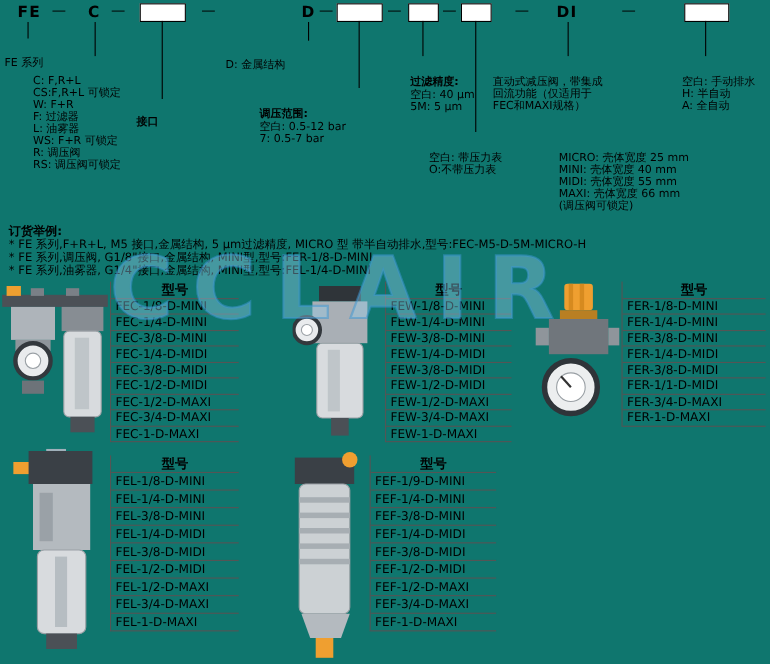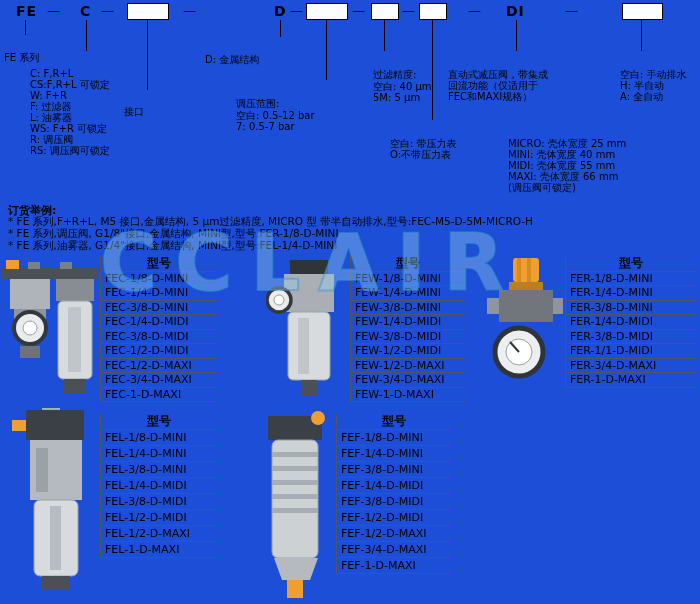--- a/index.html
+++ b/index.html
@@ -1,25 +1,25 @@
 <!DOCTYPE html>
 <html><head>
 <meta charset="utf-8">
 <style>
   html,body{margin:0;padding:0;background:#e8e8e8;}
-  .page{position:relative;width:700px;height:604px;background:#1d4ed8;overflow:hidden;
+  .page{position:relative;width:700px;height:604px;background:#0f766e;overflow:hidden;
         font-family:"DejaVu Sans","Liberation Sans",sans-serif;color:#000;}
   
   .code-text{position:absolute;top:3px;font-size:14px;font-weight:700;letter-spacing:1px;}
   .code-dash{position:absolute;top:3px;font-size:13px;}
   .code-box{position:absolute;top:3px;height:15px;border:1px solid #000;background:#fff;}
   .vline{position:absolute;width:1px;background:#000;}
   
   .ann{position:absolute;font-size:10px;line-height:11px;white-space:nowrap;margin-top:16px;}
-  .ann-bold{font-weight:400;}
+  .ann-bold{font-weight:700;}
   .ann-wrap{white-space:normal;}
   .ann-line{height:11px;}
   .tight .ann-line{height:10px;}
   
   .examples{position:absolute;left:8px;top:203px;width:680px;}
   .ex-header{font-size:11px;font-weight:700;height:12px;}
   .ex-line{font-size:10.5px;height:12px;white-space:nowrap;}
   
   .watermark{position:absolute;left:100px;top:218px;z-index:5;pointer-events:none;
              font-size:78px;font-weight:700;letter-spacing:18px;
@@ -231,41 +231,42 @@
     <div class="model-header">型号</div>
     <div>
 
     <div class="model-row">FEL-1/8-D-MINI</div>
         <div class="model-row">FEL-1/4-D-MINI</div>
         <div class="model-row">FEL-3/8-D-MINI</div>
         <div class="model-row">FEL-1/4-D-MIDI</div>
         <div class="model-row">FEL-3/8-D-MIDI</div>
         <div class="model-row">FEL-1/2-D-MIDI</div>
         <div class="model-row">FEL-1/2-D-MAXI</div>
+        <div class="model-row">FEL-3/4-D-MAXI</div>
         <div class="model-row">FEL-1-D-MAXI</div>
       </div>
   </div>
 
   <svg class="product-svg" style="left:260px;top:408px" width="72" height="194" viewBox="0 0 72 194">
     <rect x="8" y="8" width="54" height="24" fill="#3a4046"></rect>
     <circle cx="58" cy="10" r="7" fill="#ef9f30"></circle>
     <rect x="12" y="32" width="46" height="118" rx="6" fill="#ccd1d4" stroke="#9aa0a5"></rect>
     <rect x="12" y="44" width="46" height="5" fill="#a7aeb3"></rect>
     <rect x="12" y="58" width="46" height="5" fill="#a7aeb3"></rect>
     <rect x="12" y="72" width="46" height="5" fill="#a7aeb3"></rect>
     <rect x="12" y="86" width="46" height="5" fill="#a7aeb3"></rect>
     <rect x="12" y="100" width="46" height="5" fill="#a7aeb3"></rect>
     <polygon points="14,150 58,150 50,172 22,172" fill="#b4babf"></polygon>
     <rect x="27" y="172" width="16" height="18" fill="#ef9f30"></rect>
   </svg>
   <div class="model-table row2" style="left:336px;top:414px;width:114px">
     <div class="model-header">型号</div>
     <div>
 
-    <div class="model-row">FEF-1/8-D-MINI</div>
+    <div class="model-row">FEF-1/9-D-MINI</div>
         <div class="model-row">FEF-1/4-D-MINI</div>
         <div class="model-row">FEF-3/8-D-MINI</div>
         <div class="model-row">FEF-1/4-D-MIDI</div>
         <div class="model-row">FEF-3/8-D-MIDI</div>
         <div class="model-row">FEF-1/2-D-MIDI</div>
         <div class="model-row">FEF-1/2-D-MAXI</div>
         <div class="model-row">FEF-3/4-D-MAXI</div>
         <div class="model-row">FEF-1-D-MAXI</div>
       </div>
   </div>

